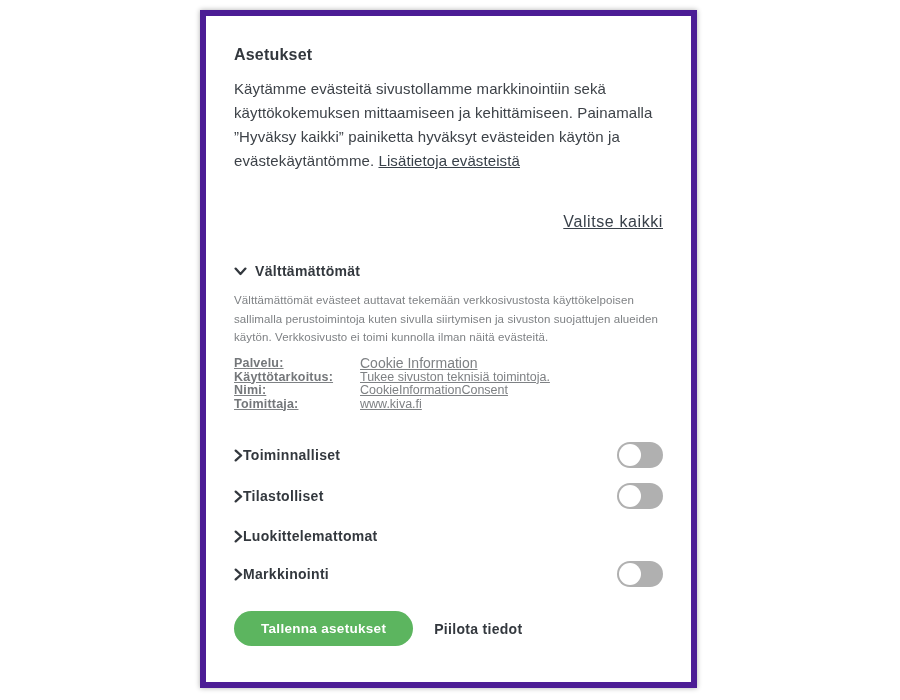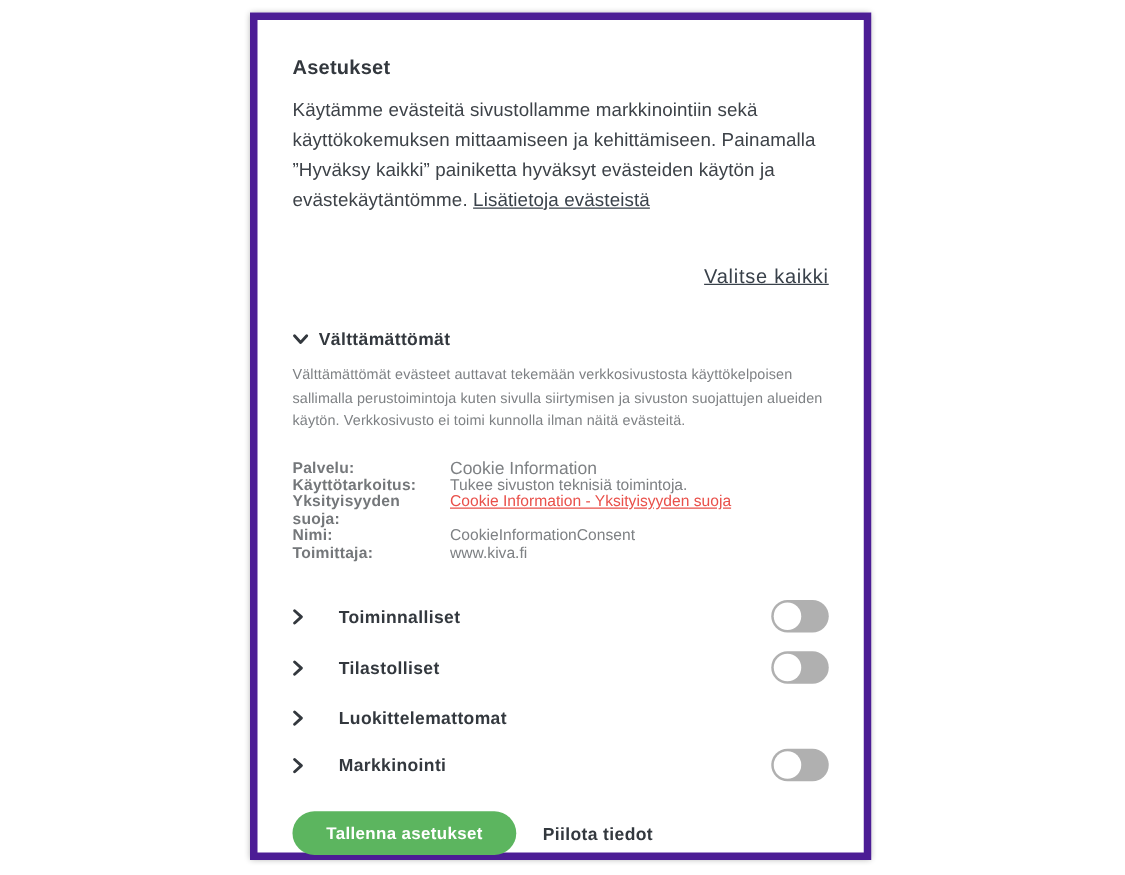--- a/index.html
+++ b/index.html
@@ -63,23 +63,24 @@
   }
   .section-desc {
     margin-top: 12px;
     font-size: 11.5px;
     line-height: 18.5px;
     letter-spacing: 0.1px;
     color: #7e8184;
     width: 458px;
   }
   .details {
-    margin-top: 20px;
+    margin-top: 9px;
     font-size: 12.5px;
     color: #7e8184;
+    text-decoration: underline;
   }
   .detail-row { display: flex; line-height: 13.5px; }
   .detail-row .dlabel {
     width: 126px;
     flex: 0 0 126px;
     font-weight: bold;
     letter-spacing: 0.2px;
     color: #74777a;
   }
   .detail-row.first .dvalue { font-size: 14px; line-height: 15px; }
@@ -91,21 +92,21 @@
   }
   .category-row {
     display: flex;
     align-items: center;
     justify-content: space-between;
     height: 26px;
     margin-top: 15px;
   }
   .category-row.frst { margin-top: 31px; }
   .category-row.last { margin-top: 17px; height: 20px; }
-  .cat-head { display: flex; align-items: center; gap: 28px; cursor: pointer; }
+  .cat-head { display: flex; align-items: center; gap: 0; cursor: pointer; }
   .cat-head .label {
     font-size: 14px;
     font-weight: bold;
     letter-spacing: 0.3px;
     color: #33383e;
   }
   .toggle {
     width: 46px;
     height: 26px;
     border-radius: 13px;
@@ -183,24 +184,20 @@
   <div class="details">
     <div class="detail-row first">
       <span class="dlabel">Palvelu:</span>
       <span class="dvalue">Cookie Information</span>
     </div>
     <div class="detail-row">
       <span class="dlabel">Käyttötarkoitus:</span>
       <span class="dvalue">Tukee sivuston teknisiä toimintoja.</span>
     </div>
     <div class="detail-row">
-      <span class="dlabel">Yksityisyyden suoja:</span>
-      <span class="dvalue"><a>Cookie Information - Yksityisyyden suoja</a></span>
-    </div>
-    <div class="detail-row">
       <span class="dlabel">Nimi:</span>
       <span class="dvalue">CookieInformationConsent</span>
     </div>
     <div class="detail-row">
       <span class="dlabel">Toimittaja:</span>
       <span class="dvalue">www.kiva.fi</span>
     </div>
   </div>
 
   <div class="category-row frst">

